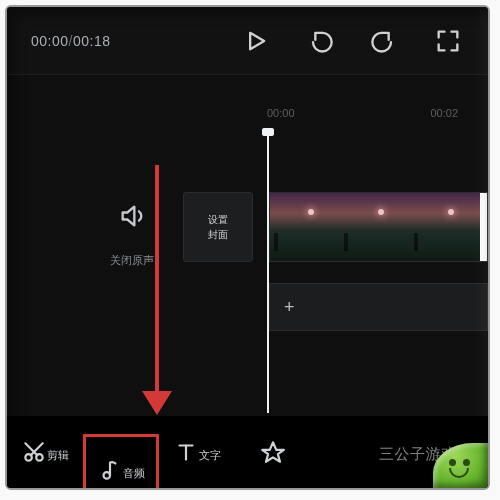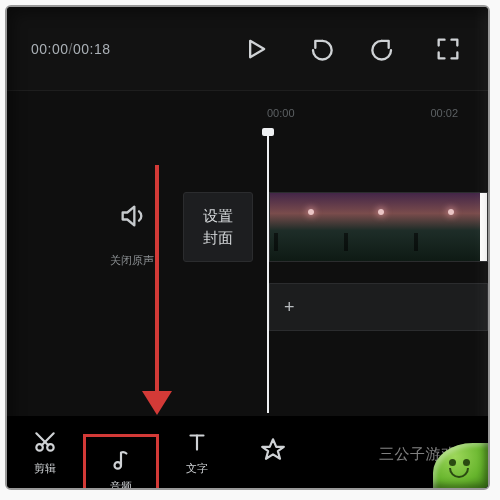--- a/index.html
+++ b/index.html
@@ -26,21 +26,21 @@
     left: 0; right: 0; top: 0; bottom: 0;
     box-shadow: inset 6px 6px 14px rgba(0,0,0,0.4), inset -6px -6px 14px rgba(255,255,255,0.05);
     pointer-events: none;
     z-index: 5;
   }
 
   
   .topbar {
     position: absolute;
     top: 0; left: 0; right: 0;
-    height: 84px;
+    height: 68px;
     display: flex;
     align-items: center;
     padding: 0 24px;
     color: #aab0b6;
     background: #121212;
     border-bottom: 1px solid #1e1e1e;
   }
   .timecode { font-size: 14px; letter-spacing: 0.5px; }
   .sep { color: #6c6f72; }
   .topbar .spacer { flex: 1; }
@@ -126,21 +126,21 @@
   .cover-tile {
     position: absolute;
     top: 185px;
     left: 176px;
     width: 70px;
     height: 70px;
     border-radius: 3px;
     background: #1d1e20;
     display:flex; align-items:center; justify-content:center;
     color:#d5d8da;
-    font-size:15px;
+    font-size:10px;
     line-height:1.5;
     text-align:center;
     border:1px solid #2b2c2e;
   }
 
   
   .clip-strip {
     position: absolute;
     top: 185px;
     left: 262px;
@@ -197,21 +197,21 @@
     height: 72px;
     background: #000;
     display: flex;
     align-items: center;
     z-index: 10;
   }
   .tool {
     flex: 0 0 76px;
     height: 100%;
     display:flex;
-    flex-direction:column;
+    flex-direction:row;
     align-items:center;
     justify-content:center;
     color:#cfd2d5;
     position:relative;
   }
   .tool:nth-child(6) { flex:0 0 60px; }
   .tool svg { width:26px; height:26px; stroke:currentColor; fill:none; stroke-width:2; stroke-linejoin:round; stroke-linecap:round;}
   .tool-label { font-size:11px; margin-top:6px; }
   .tool.highlight {
     outline: 3px solid #d33a37;

